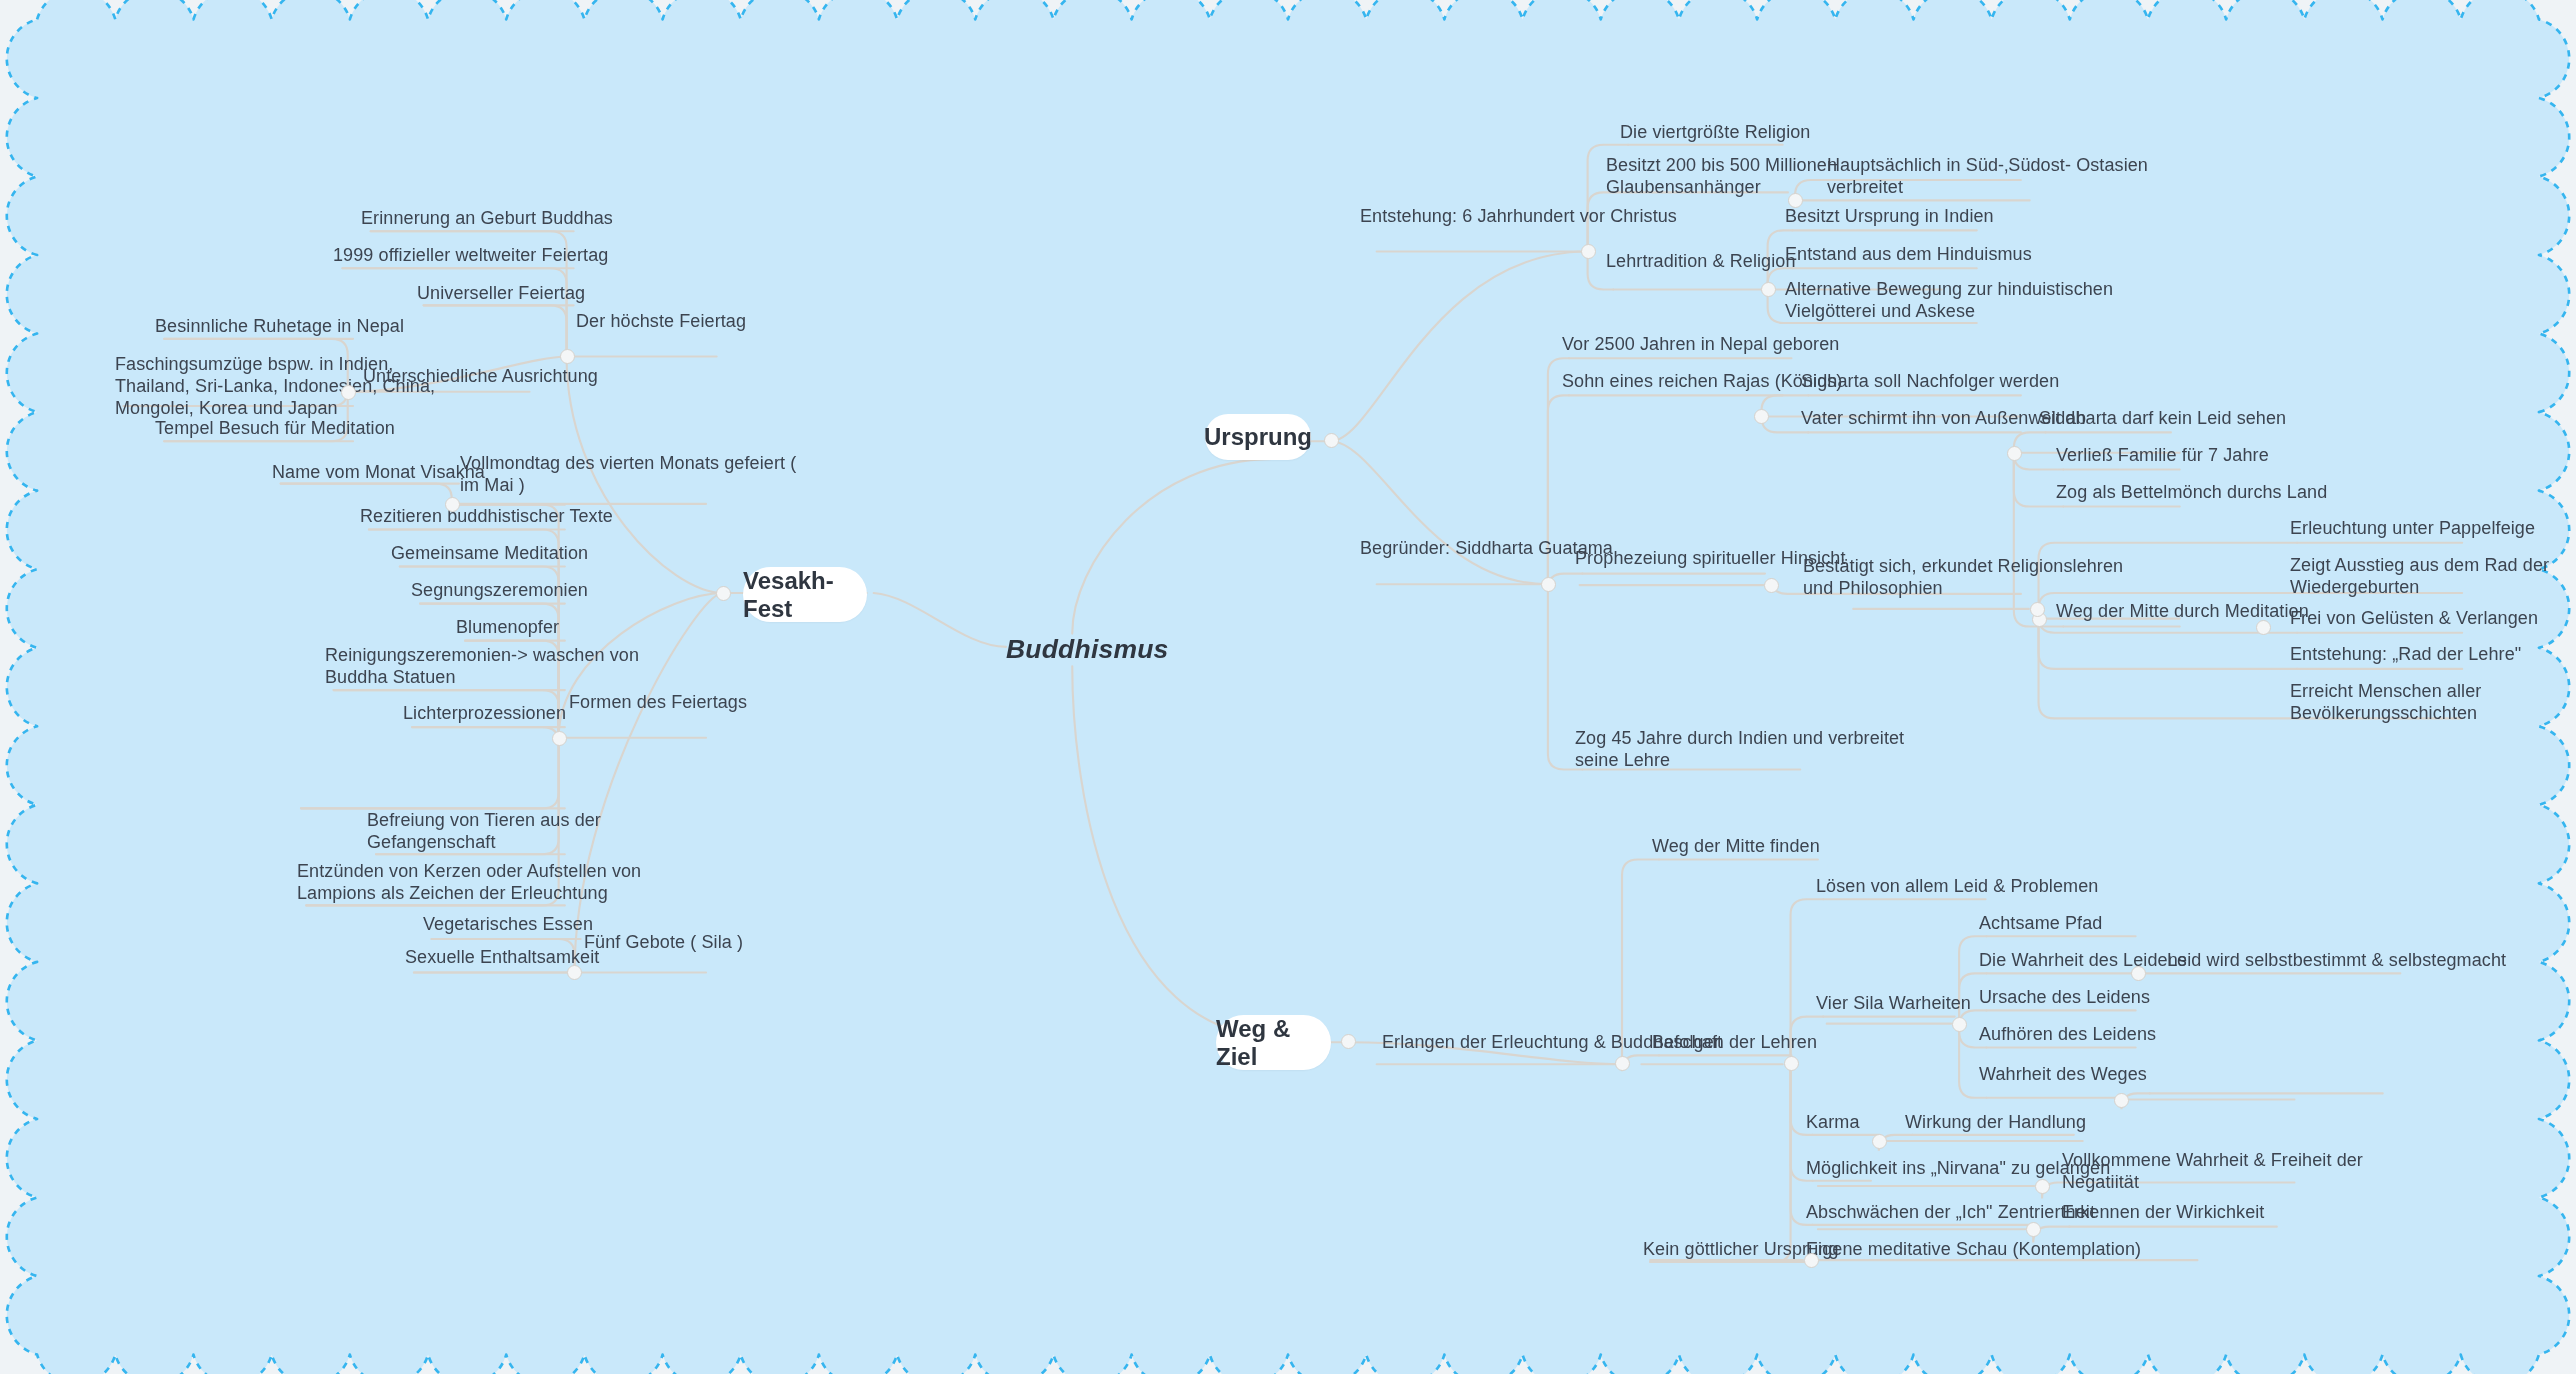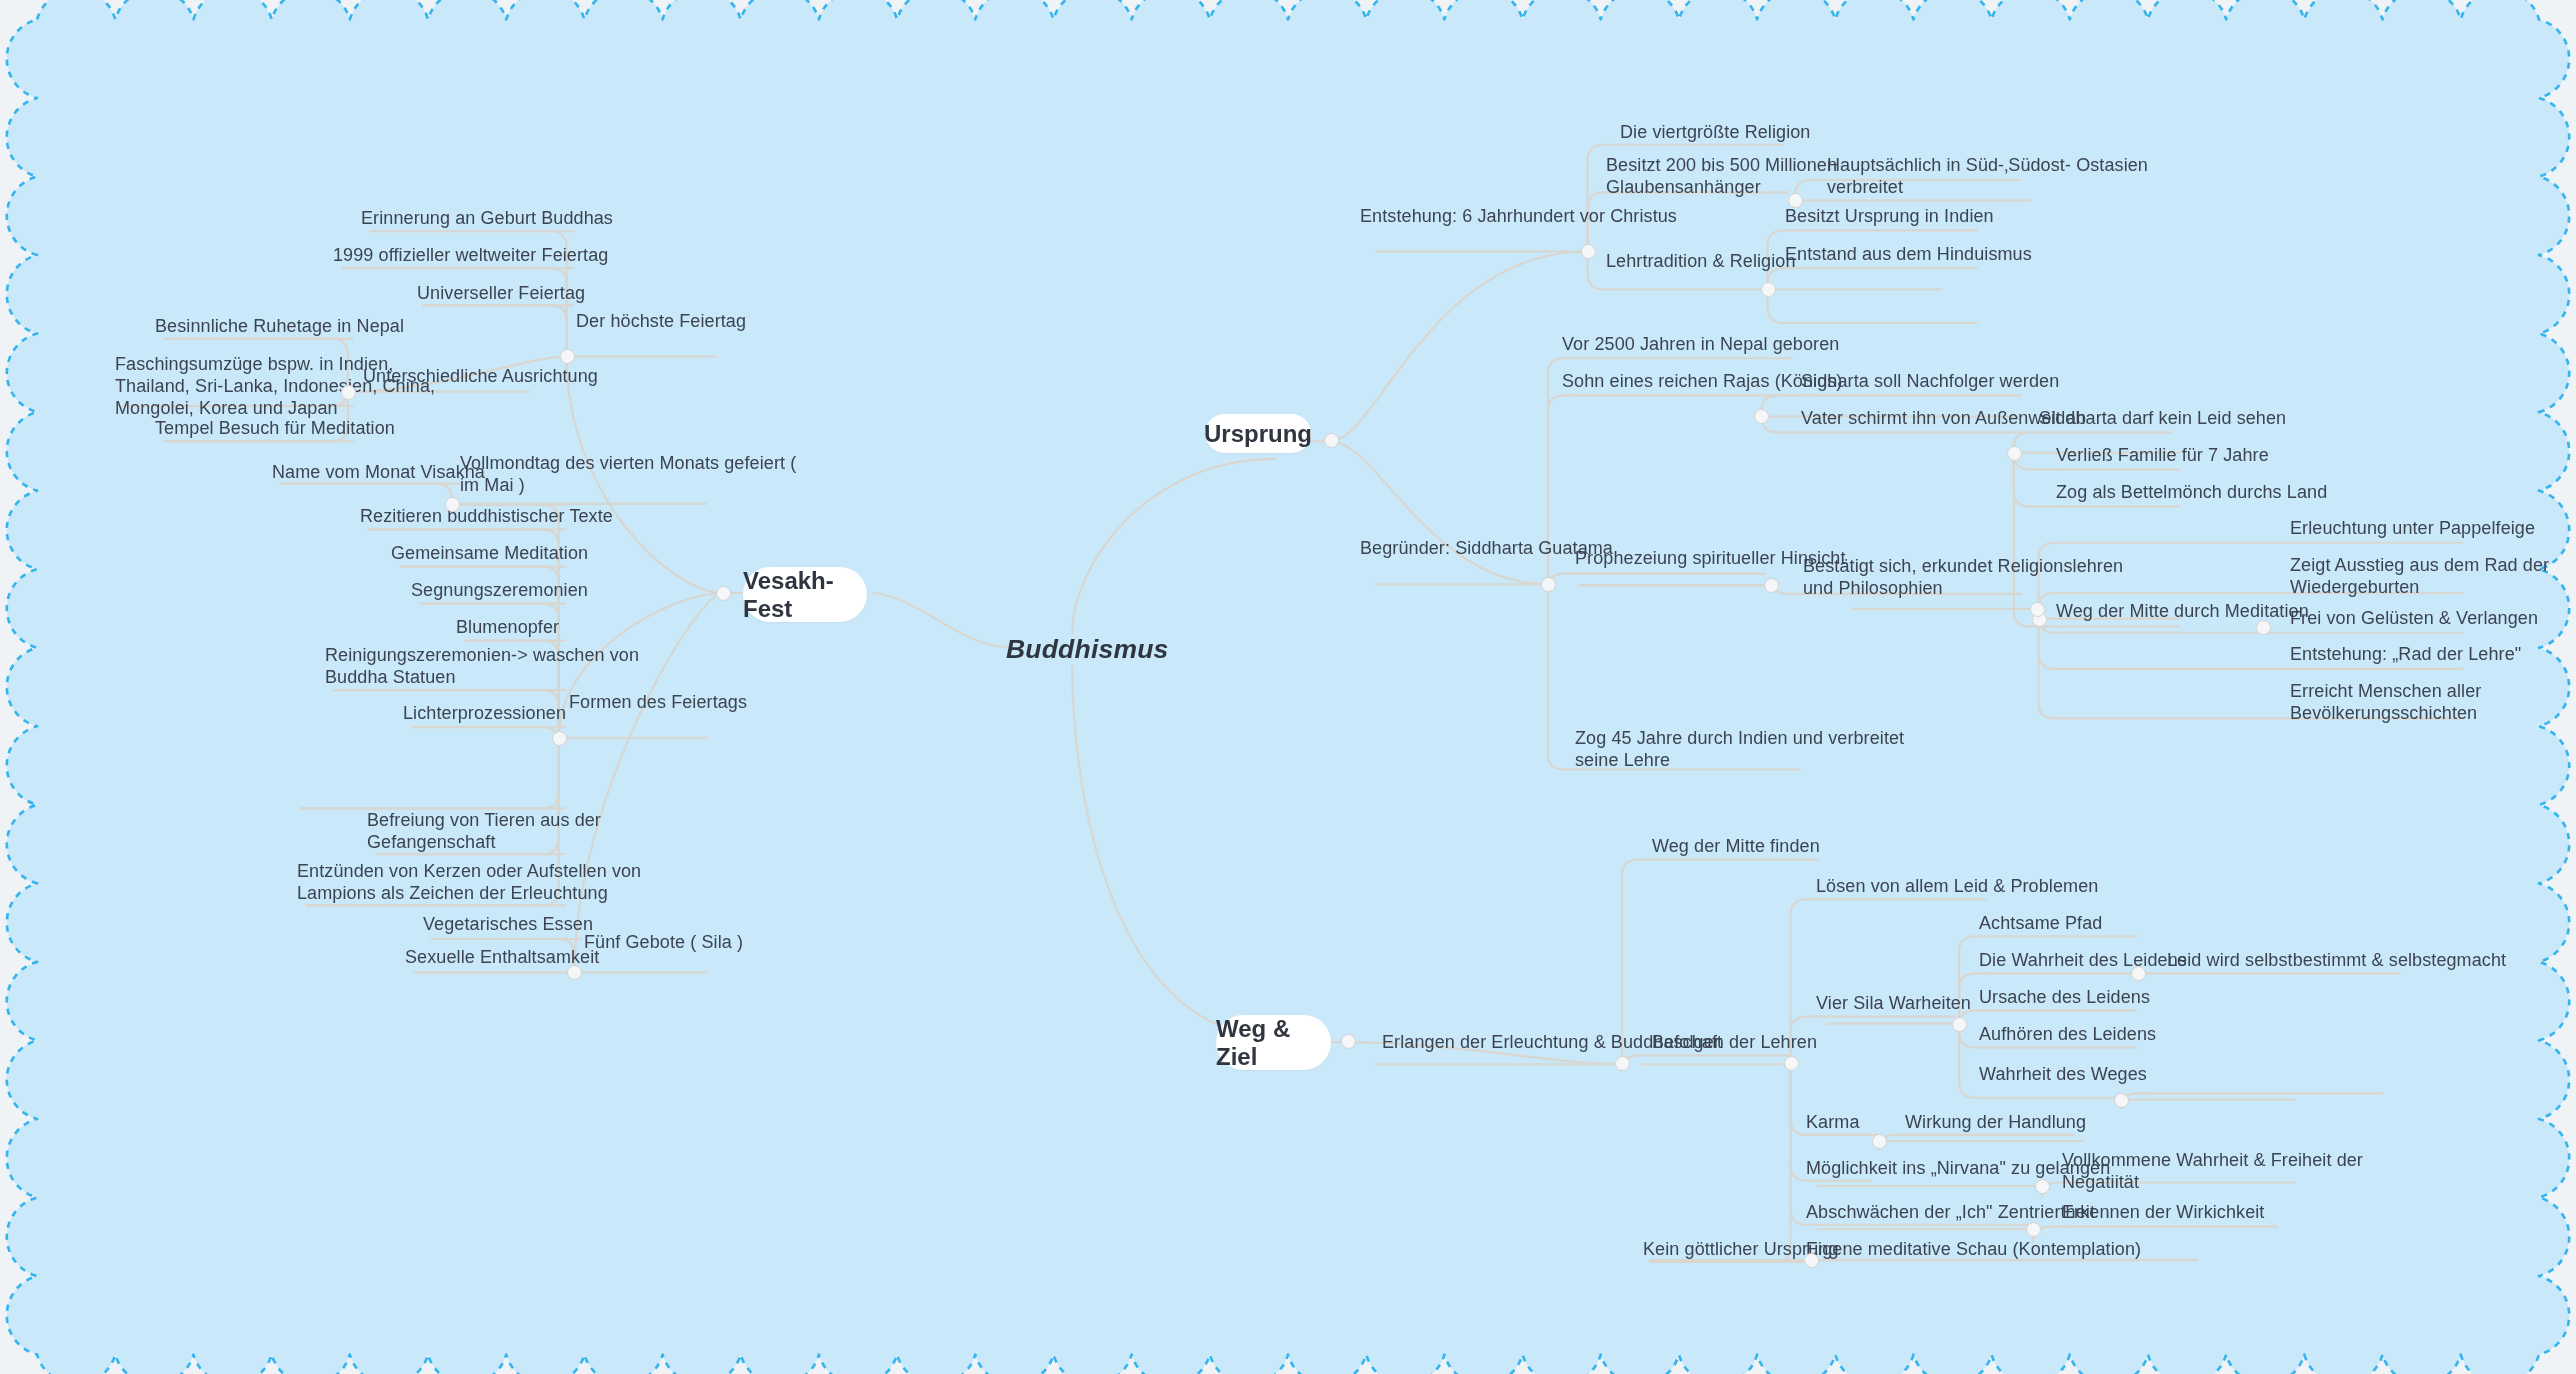--- a/index.html
+++ b/index.html
@@ -248,31 +248,33 @@
 Gefangenschaft</div>
   <div class="lbl" style="left:297px;top:860px;">Entzünden von Kerzen oder Aufstellen von
 Lampions als Zeichen der Erleuchtung</div>
 
   <div class="lbl" style="left:584px;top:931px;">Fünf Gebote ( Sila )</div>
   <div class="lbl" style="left:423px;top:913px;">Vegetarisches Essen</div>
   <div class="lbl" style="left:405px;top:946px;">Sexuelle Enthaltsamkeit</div>
 
   <div class="root" style="left:1006px;top:634px;">Buddhismus</div>
 
-  <div class="pill" style="left:1205px;top:414px;width:106px;height:39px;">Ursprung</div>
+  <div class="pill" style="left:1205px;top:414px;width:106px;height:46px;">Ursprung</div>
 
   <div class="lbl" style="left:1360px;top:205px;">Entstehung: 6 Jahrhundert vor Christus</div>
   <div class="lbl" style="left:1620px;top:121px;">Die viertgrößte Religion</div>
   <div class="lbl" style="left:1606px;top:154px;">Besitzt 200 bis 500 Millionen
 Glaubensanhänger</div>
   <div class="lbl" style="left:1827px;top:154px;">Hauptsächlich in Süd-‚Südost- Ostasien
 verbreitet</div>
   <div class="lbl" style="left:1606px;top:250px;text-align:center;">Lehrtradition &amp; Religion</div>
   <div class="lbl" style="left:1785px;top:205px;">Besitzt Ursprung in Indien</div>
   <div class="lbl" style="left:1785px;top:243px;">Entstand aus dem Hinduismus</div>
+  <div class="lbl" style="left:1785px;top:278px;">Alternative Bewegung zur hinduistischen
+Vielgötterei und Askese</div>
 
   <div class="lbl" style="left:1360px;top:537px;">Begründer: Siddharta Guatama</div>
   <div class="lbl" style="left:1562px;top:333px;">Vor  2500 Jahren in Nepal geboren</div>
   <div class="lbl" style="left:1562px;top:370px;">Sohn eines reichen Rajas (Königs)</div>
   <div class="lbl" style="left:1801px;top:370px;">Sidharta soll Nachfolger werden</div>
   <div class="lbl" style="left:1801px;top:407px;">Vater schirmt ihn von Außenwelt ab</div>
   <div class="lbl" style="left:2039px;top:407px;">Siddharta darf kein Leid sehen</div>
   <div class="lbl" style="left:2056px;top:444px;">Verließ Familie für 7 Jahre</div>
   <div class="lbl" style="left:2056px;top:481px;">Zog als Bettelmönch durchs Land</div>
   <div class="lbl" style="left:2290px;top:517px;">Erleuchtung unter Pappelfeige</div>

